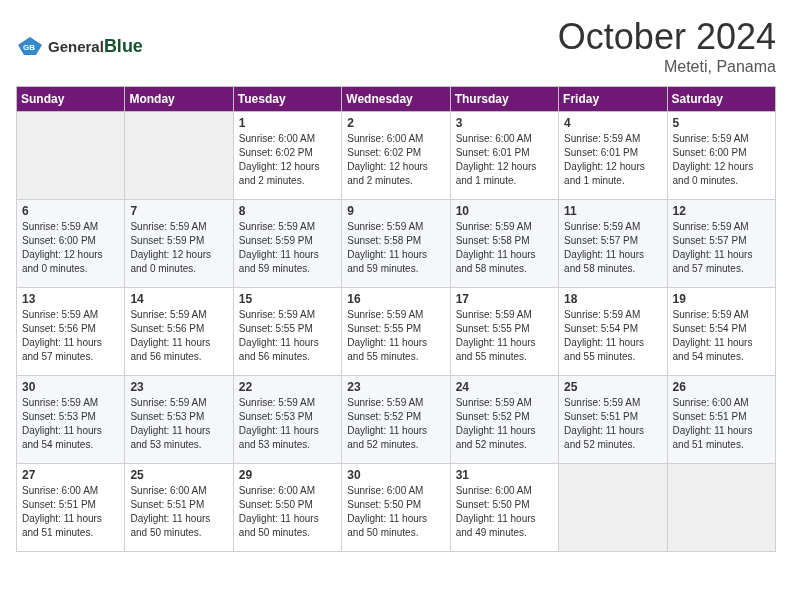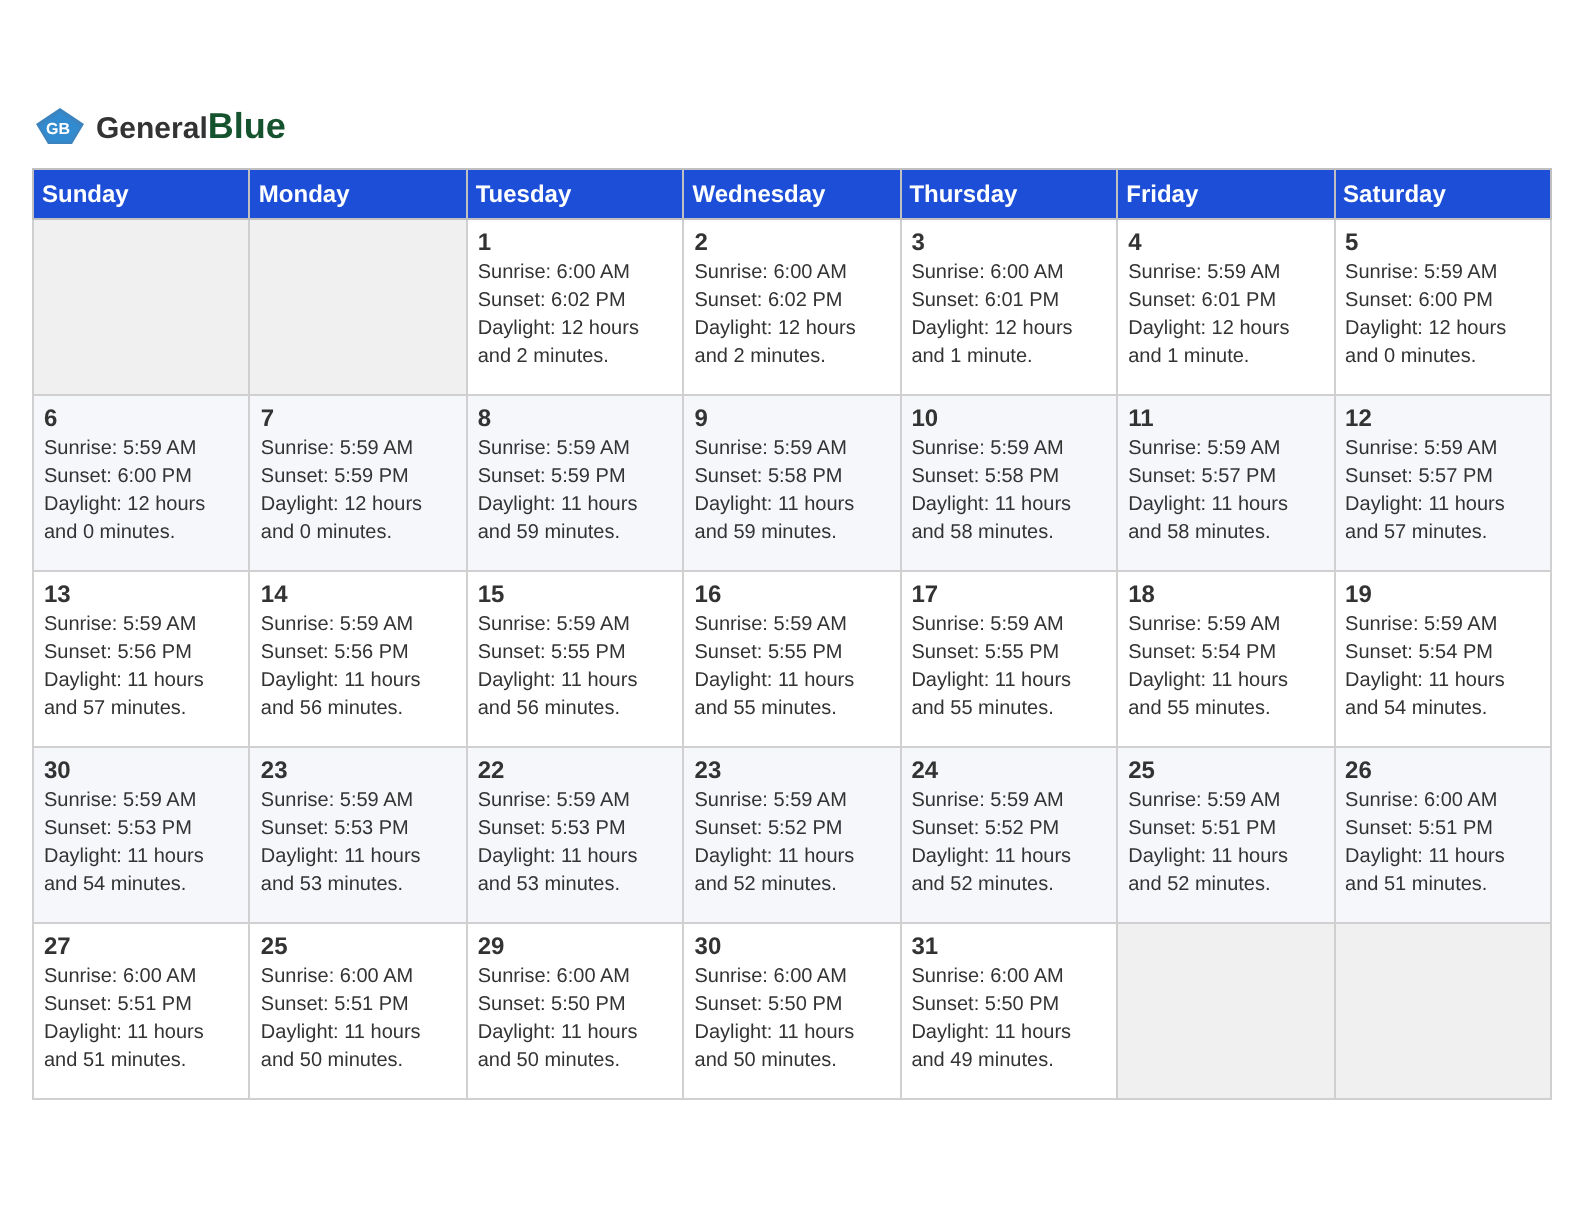--- a/index.html
+++ b/index.html
@@ -8,21 +8,20 @@
       background: #fff;
       width: 792px;
       min-height: 612px;
       padding: 16px;
     }
     .header-area {
       display: flex;
       justify-content: space-between;
       align-items: center;
       margin-bottom: 10px;
-      margin-top: 36px;
     }
     .logo {
       display: flex;
       align-items: center;
       gap: 4px;
     }
     .logo-text-general {
       font-size: 15px;
       font-weight: bold;
       color: #333;
@@ -47,21 +46,21 @@
     .location {
       font-size: 16px;
       color: #555;
     }
     table {
       width: 100%;
       border-collapse: collapse;
       table-layout: fixed;
     }
     thead tr th {
-      background-color: #1d4ed8;
+      background-color: #701a75;
       color: #fff;
       font-size: 12px;
       font-weight: bold;
       padding: 5px 4px;
       border: 1px solid #c0c0c0;
       text-align: left;
     }
     tbody tr td {
       border: 1px solid #d0d0d0;
       vertical-align: top;
@@ -96,20 +95,24 @@
   <div class="logo">
     <svg class="logo-icon" viewBox="0 0 28 22" xmlns="http://www.w3.org/2000/svg">
       <polygon points="14,2 26,10 20,20 8,20 2,10" fill="#1a6eb5" opacity="0.85"></polygon>
       <polygon points="14,4 24,11 19,19 9,19 4,11" fill="#2d8fd4" opacity="0.7"></polygon>
       <text x="7" y="15" font-size="8" fill="white" font-weight="bold">GB</text>
     </svg>
     <div>
       <span class="logo-text-general">General</span><span class="logo-text-blue">Blue</span>
     </div>
   </div>
+  <div class="title-area">
+    <div class="month-title">October 2024</div>
+    <div class="location">Meteti, Panama</div>
+  </div>
 </div>
 
 <table>
   <thead>
     <tr>
     <th>Sunday</th>
         <th>Monday</th>
         <th>Tuesday</th>
         <th>Wednesday</th>
         <th>Thursday</th>

